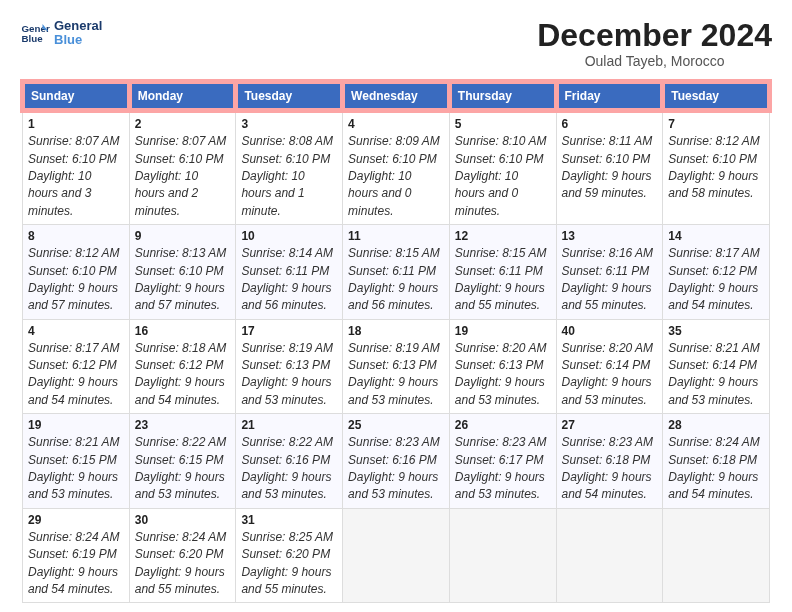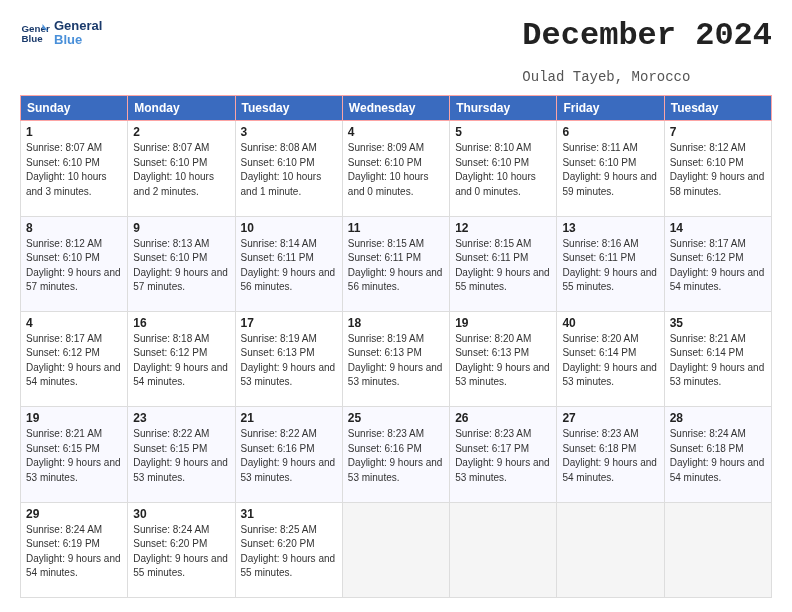--- a/index.html
+++ b/index.html
@@ -26,49 +26,48 @@
     .logo {
       display: flex;
       align-items: center;
       gap: 4px;
     }
     .logo-icon {
       width: 30px;
       height: 30px;
     }
     .title-block {
-      text-align: left;
-      font-family: Liberation Mono, monospace;
+      text-align: center;
     }
     .month-title {
       font-size: 32px;
       font-weight: bold;
       color: #222;
       line-height: 1.1;
     }
     .location {
       font-size: 14px;
       color: #555;
-      margin-top: 16px;
+      margin-top: 0;
     }
     .calendar {
       flex: 1;
       border: 1px solid #ccc;
       border-collapse: collapse;
       width: 100%;
       table-layout: fixed;
     }
     .calendar th {
       background-color: #3a6bbf;
       color: white;
       text-align: left;
       padding: 5px 6px;
       font-size: 12px;
       font-weight: bold;
-      border: 1px solid #fca5a5;
+      border: 5px solid #fca5a5;
     }
     .calendar td {
       vertical-align: top;
       padding: 4px 5px;
       border: 1px solid #ddd;
       font-size: 9.5px;
       color: #333;
       background: #fff;
       height: 78px;
     }
@@ -79,23 +78,24 @@
       background: #f9f9ff;
     }
     .day-number {
       font-size: 12px;
       font-weight: bold;
       color: #222;
       display: block;
       margin-bottom: 2px;
     }
     .day-info {
-      font-size: 10px;
+      font-size: 12px;
       color: #333;
       line-height: 1.45;
+      font-style: italic;
     }
   </style>
 </head>
 <body>
 
 <div class="page">
   <div class="header">
     <div class="logo">
       <svg class="logo-icon" viewBox="0 0 40 40">
         <text x="2" y="18" font-size="13" font-weight="bold" fill="#1a3a6b">General</text>

